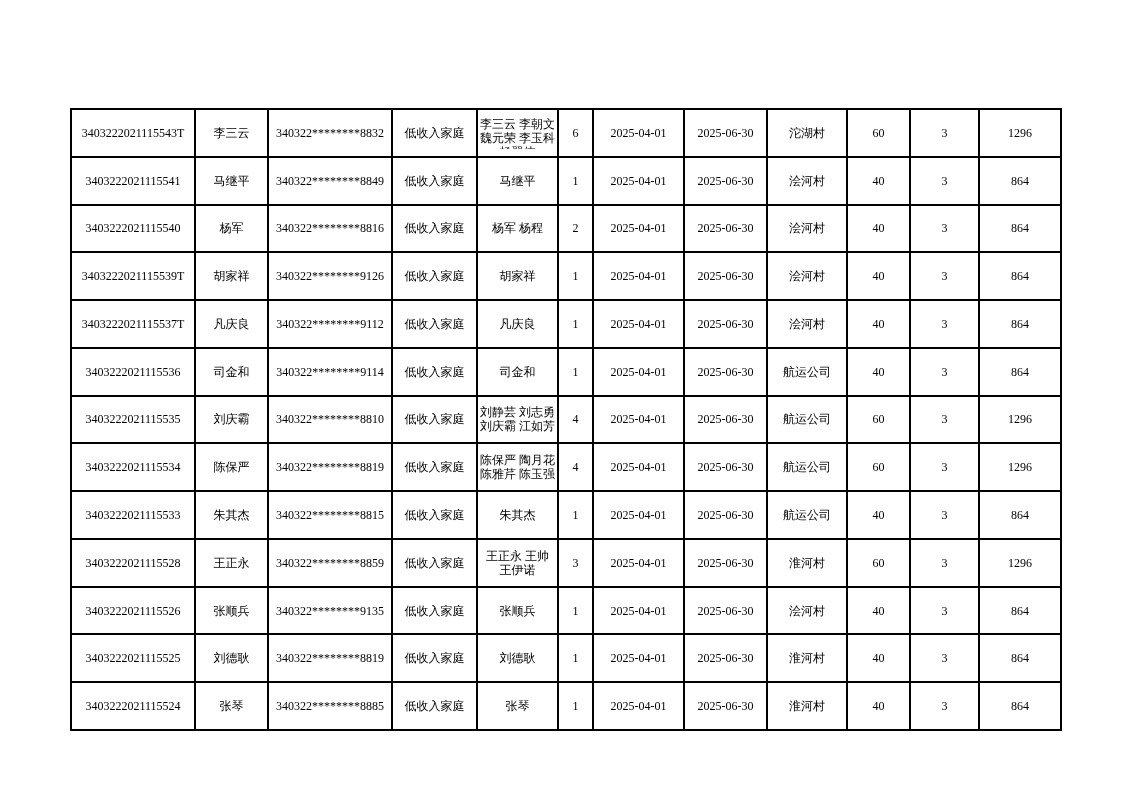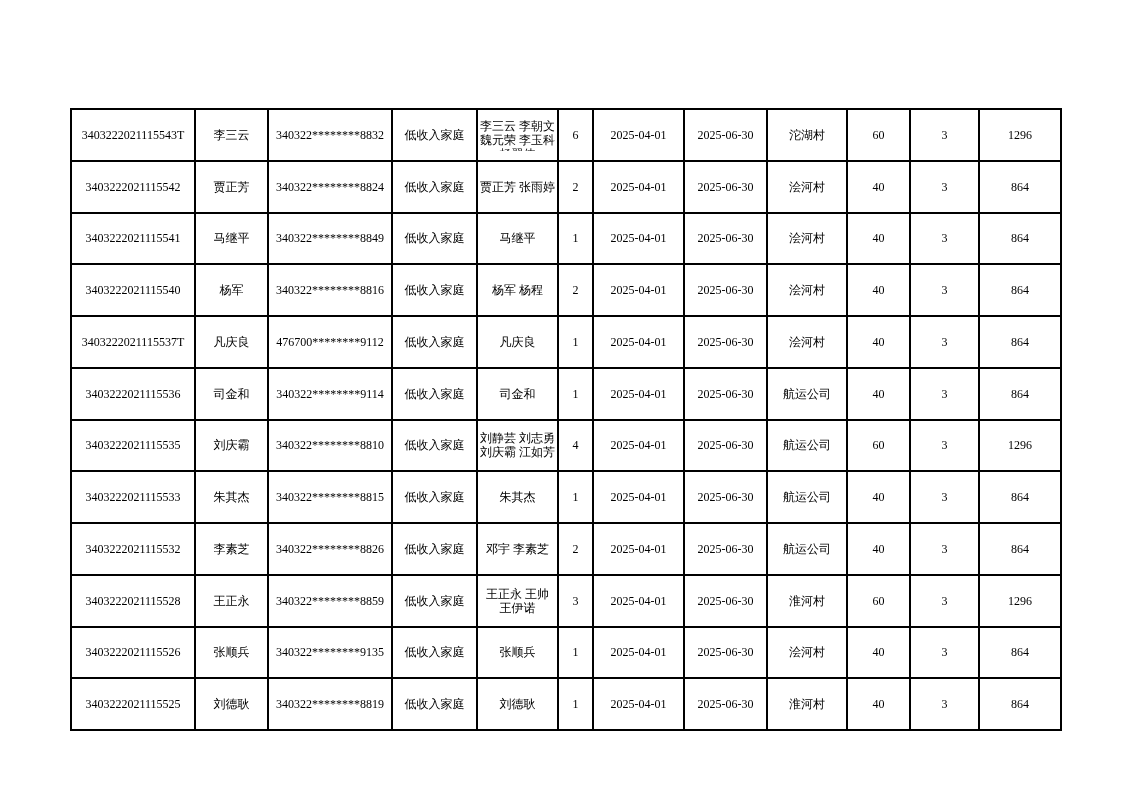--- a/index.html
+++ b/index.html
@@ -86,36 +86,20 @@
           </td>
           <td class="c-count">6</td>
           <td class="c-date">2025-04-01</td>
           <td class="c-date">2025-06-30</td>
           <td class="c-unit">沱湖村</td>
           <td class="c-amount">60</td>
           <td class="c-months">3</td>
           <td class="c-total">1296</td>
         </tr>
         <tr>
-          <td class="c-id">3403222021115542</td>
-          <td class="c-name">贾正芳</td>
-          <td class="c-masked">340322********8824</td>
-          <td class="c-type">低收入家庭</td>
-          <td class="c-members">
-            <div class="members-inner">贾正芳 张雨婷</div>
-          </td>
-          <td class="c-count">2</td>
-          <td class="c-date">2025-04-01</td>
-          <td class="c-date">2025-06-30</td>
-          <td class="c-unit">浍河村</td>
-          <td class="c-amount">40</td>
-          <td class="c-months">3</td>
-          <td class="c-total">864</td>
-        </tr>
-        <tr>
           <td class="c-id">3403222021115541</td>
           <td class="c-name">马继平</td>
           <td class="c-masked">340322********8849</td>
           <td class="c-type">低收入家庭</td>
           <td class="c-members">
             <div class="members-inner">马继平</div>
           </td>
           <td class="c-count">1</td>
           <td class="c-date">2025-04-01</td>
           <td class="c-date">2025-06-30</td>
@@ -134,23 +118,39 @@
           </td>
           <td class="c-count">2</td>
           <td class="c-date">2025-04-01</td>
           <td class="c-date">2025-06-30</td>
           <td class="c-unit">浍河村</td>
           <td class="c-amount">40</td>
           <td class="c-months">3</td>
           <td class="c-total">864</td>
         </tr>
         <tr>
+          <td class="c-id">3403222021115539T</td>
+          <td class="c-name">胡家祥</td>
+          <td class="c-masked">340322********9126</td>
+          <td class="c-type">低收入家庭</td>
+          <td class="c-members">
+            <div class="members-inner">胡家祥</div>
+          </td>
+          <td class="c-count">1</td>
+          <td class="c-date">2025-04-01</td>
+          <td class="c-date">2025-06-30</td>
+          <td class="c-unit">浍河村</td>
+          <td class="c-amount">40</td>
+          <td class="c-months">3</td>
+          <td class="c-total">864</td>
+        </tr>
+        <tr>
           <td class="c-id">3403222021115537T</td>
           <td class="c-name">凡庆良</td>
-          <td class="c-masked">476700********9112</td>
+          <td class="c-masked">340322********9112</td>
           <td class="c-type">低收入家庭</td>
           <td class="c-members">
             <div class="members-inner">凡庆良</div>
           </td>
           <td class="c-count">1</td>
           <td class="c-date">2025-04-01</td>
           <td class="c-date">2025-06-30</td>
           <td class="c-unit">浍河村</td>
           <td class="c-amount">40</td>
           <td class="c-months">3</td>
@@ -182,52 +182,52 @@
           </td>
           <td class="c-count">4</td>
           <td class="c-date">2025-04-01</td>
           <td class="c-date">2025-06-30</td>
           <td class="c-unit">航运公司</td>
           <td class="c-amount">60</td>
           <td class="c-months">3</td>
           <td class="c-total">1296</td>
         </tr>
         <tr>
+          <td class="c-id">3403222021115534</td>
+          <td class="c-name">陈保严</td>
+          <td class="c-masked">340322********8819</td>
+          <td class="c-type">低收入家庭</td>
+          <td class="c-members">
+            <div class="members-inner">陈保严 陶月花 陈雅芹 陈玉强</div>
+          </td>
+          <td class="c-count">4</td>
+          <td class="c-date">2025-04-01</td>
+          <td class="c-date">2025-06-30</td>
+          <td class="c-unit">航运公司</td>
+          <td class="c-amount">60</td>
+          <td class="c-months">3</td>
+          <td class="c-total">1296</td>
+        </tr>
+        <tr>
           <td class="c-id">3403222021115533</td>
           <td class="c-name">朱其杰</td>
           <td class="c-masked">340322********8815</td>
           <td class="c-type">低收入家庭</td>
           <td class="c-members">
             <div class="members-inner">朱其杰</div>
           </td>
           <td class="c-count">1</td>
           <td class="c-date">2025-04-01</td>
           <td class="c-date">2025-06-30</td>
           <td class="c-unit">航运公司</td>
           <td class="c-amount">40</td>
           <td class="c-months">3</td>
           <td class="c-total">864</td>
         </tr>
         <tr>
-          <td class="c-id">3403222021115532</td>
-          <td class="c-name">李素芝</td>
-          <td class="c-masked">340322********8826</td>
-          <td class="c-type">低收入家庭</td>
-          <td class="c-members">
-            <div class="members-inner">邓宇 李素芝</div>
-          </td>
-          <td class="c-count">2</td>
-          <td class="c-date">2025-04-01</td>
-          <td class="c-date">2025-06-30</td>
-          <td class="c-unit">航运公司</td>
-          <td class="c-amount">40</td>
-          <td class="c-months">3</td>
-          <td class="c-total">864</td>
-        </tr>
-        <tr>
           <td class="c-id">3403222021115528</td>
           <td class="c-name">王正永</td>
           <td class="c-masked">340322********8859</td>
           <td class="c-type">低收入家庭</td>
           <td class="c-members">
             <div class="members-inner">王正永 王帅 王伊诺</div>
           </td>
           <td class="c-count">3</td>
           <td class="c-date">2025-04-01</td>
           <td class="c-date">2025-06-30</td>
@@ -252,20 +252,36 @@
           <td class="c-months">3</td>
           <td class="c-total">864</td>
         </tr>
         <tr>
           <td class="c-id">3403222021115525</td>
           <td class="c-name">刘德耿</td>
           <td class="c-masked">340322********8819</td>
           <td class="c-type">低收入家庭</td>
           <td class="c-members">
             <div class="members-inner">刘德耿</div>
+          </td>
+          <td class="c-count">1</td>
+          <td class="c-date">2025-04-01</td>
+          <td class="c-date">2025-06-30</td>
+          <td class="c-unit">淮河村</td>
+          <td class="c-amount">40</td>
+          <td class="c-months">3</td>
+          <td class="c-total">864</td>
+        </tr>
+        <tr>
+          <td class="c-id">3403222021115524</td>
+          <td class="c-name">张琴</td>
+          <td class="c-masked">340322********8885</td>
+          <td class="c-type">低收入家庭</td>
+          <td class="c-members">
+            <div class="members-inner">张琴</div>
           </td>
           <td class="c-count">1</td>
           <td class="c-date">2025-04-01</td>
           <td class="c-date">2025-06-30</td>
           <td class="c-unit">淮河村</td>
           <td class="c-amount">40</td>
           <td class="c-months">3</td>
           <td class="c-total">864</td>
         </tr>
       </tbody>

